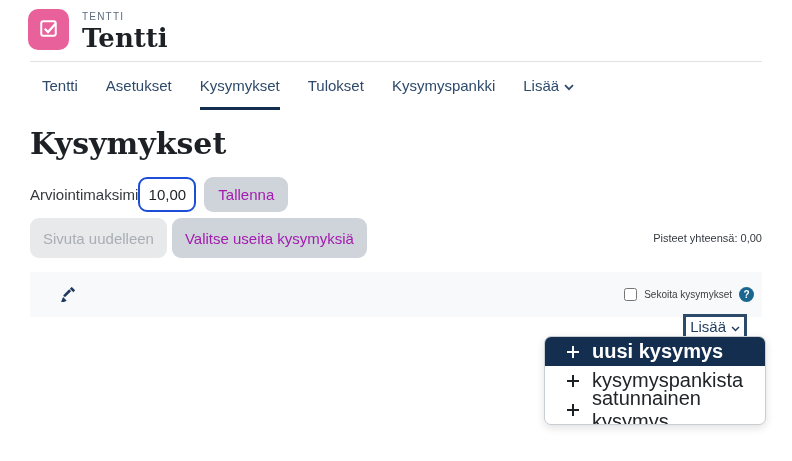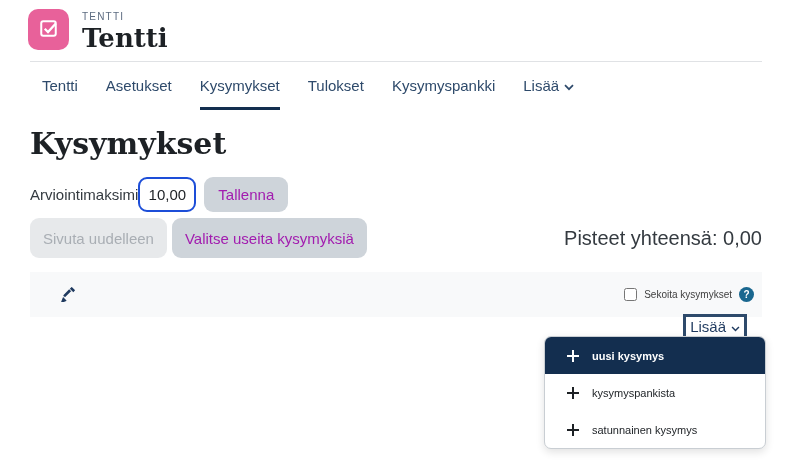--- a/index.html
+++ b/index.html
@@ -68,21 +68,21 @@
   }
   .save-btn { height: 35px; padding: 0 14px; margin-left: 8px; }
 
   .actions-row {
     display: flex; justify-content: space-between; align-items: center;
     margin: 6px 30px 0 30px;
   }
   .left-buttons { display: flex; gap: 5px; }
   .action-btn { height: 40px; padding: 0 13px; }
   .action-btn.disabled { background: #e7e9eb; color: #a9aeb4; cursor: default; }
-  .total-points { font-size: 20px; color: #343a40; }
+  .total-points { font-size: 11px; color: #343a40; }
 
   
   .question-band {
     margin: 14px 30px 0 30px; height: 45px; background: #f8f9fa;
     display: flex; align-items: center; justify-content: space-between;
     padding: 0 8px 0 28px;
   }
   .pencil-btn { background: none; border: none; cursor: pointer; line-height: 0; padding: 2px; }
   .shuffle-group { display: flex; align-items: center; gap: 7px; padding-right: 0; }
   .shuffle-check { width: 13px; height: 13px; accent-color: #fff; cursor: pointer; }
@@ -100,21 +100,21 @@
     border: 3px solid #2e4a6b; background: #fff; color: #1f3a5f;
     font-size: 15px; font-family: inherit; padding: 1px 4px 2px 4px; cursor: pointer;
   }
   .dropdown-menu {
     position: absolute; top: 336px; right: 26px; width: 222px;
     background: #fff; border: 1px solid #c9ced3; border-radius: 7px;
     box-shadow: 0 3px 8px rgba(0,0,0,0.12); overflow: hidden; z-index: 5;
   }
   .menu-item {
     display: flex; align-items: center; gap: 13px;
-    height: 37px; padding-left: 22px; font-size: 11px; color: #212529; cursor: pointer;
+    height: 29px; padding-left: 22px; font-size: 20px; color: #212529; cursor: pointer;
   }
   .menu-item .plus { line-height: 0; color: #1d2125; }
   .menu-item.highlighted { background: #132e4f; color: #fff; font-weight: 700; }
   .menu-item.highlighted .plus { color: #fff; }
 </style>
 </head>
 <body>
 
 <div class="page">
 

